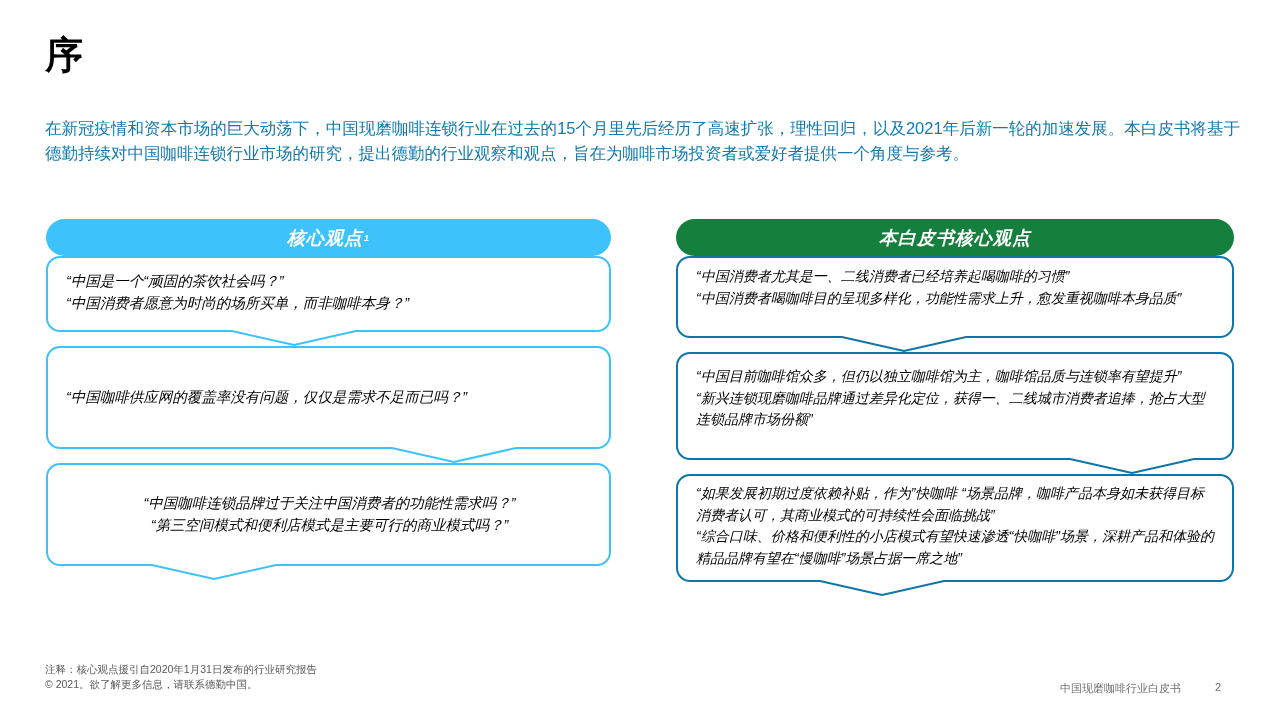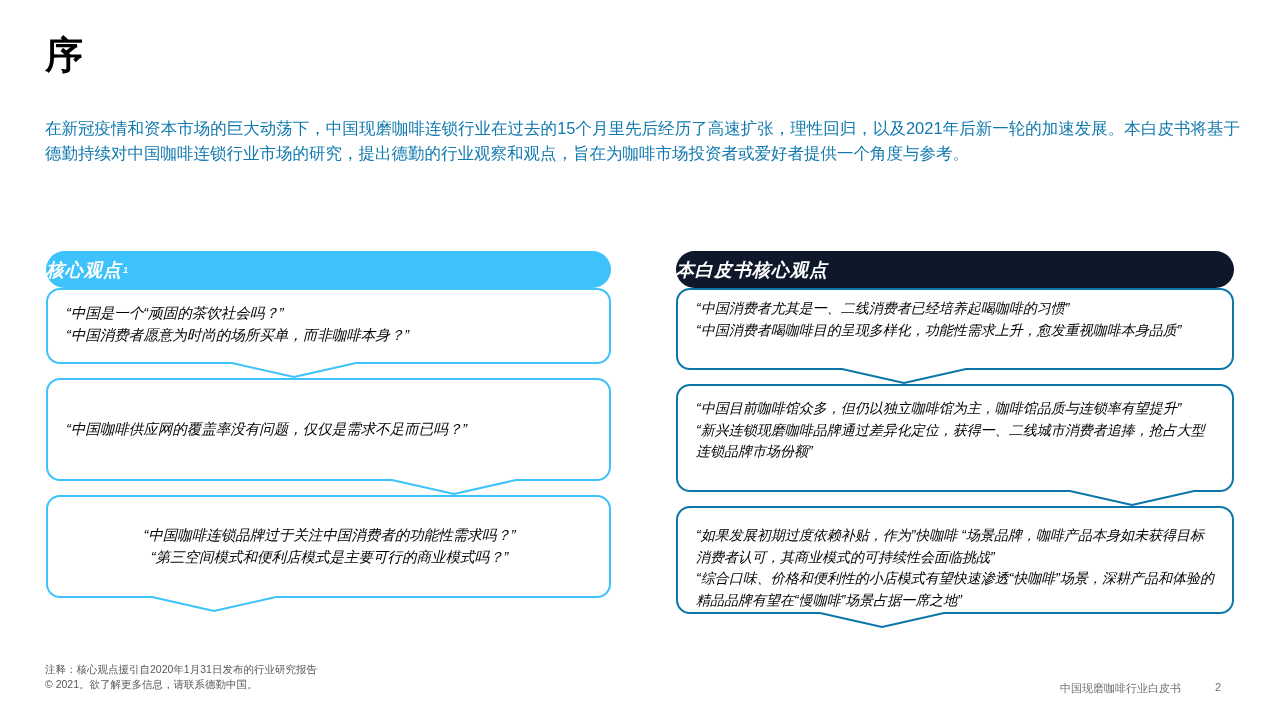--- a/index.html
+++ b/index.html
@@ -48,29 +48,29 @@
   }
   #left-column  { left: 46px;  width: 565px; }
   #right-column { left: 676px; width: 558px; }
 
   
   .banner {
     height: 37px;
     border-radius: 19px;
     display: flex;
     align-items: center;
+    justify-content: center;
     color: #ffffff;
     font-size: 18px;
     font-weight: bold;
     font-style: italic;
     letter-spacing: 1px;
-    margin-top: 32px;
   }
   #banner-core-views     { background: #3dc2fb; }
-  #banner-whitepaper-views { background: #0f172a; }
+  #banner-whitepaper-views { background: #15803d; }
   .banner sup {
     font-size: 9px;
     font-weight: bold;
     vertical-align: super;
     margin-left: 1px;
   }
 
   
   .bubble {
     position: relative;
@@ -178,21 +178,21 @@
       <path d="M14,1 H544 A13,13 0 0 1 557,14 V94 A13,13 0 0 1 544,107 H518 L456,121 L394,107 H14 A13,13 0 0 1 1,94 V14 A13,13 0 0 1 14,1 Z" fill="#ffffff" stroke="#0c76aa" stroke-width="2"></path>
     </svg>
     <div class="bubble-text" style="">  “中国目前咖啡馆众多，但仍以独立咖啡馆为主，咖啡馆品质与连锁率有望提升”
   “新兴连锁现磨咖啡品牌通过差异化定位，获得一、二线城市消费者追捧，抢占大型连锁品牌市场份额”</div>
   </div>
 
   <div class="bubble" style="height:122px;">
     <svg viewBox="0 0 558 122" preserveAspectRatio="none">
       <path d="M14,1 H544 A13,13 0 0 1 557,14 V94 A13,13 0 0 1 544,107 H268 L206,121 L144,107 H14 A13,13 0 0 1 1,94 V14 A13,13 0 0 1 14,1 Z" fill="#ffffff" stroke="#0c76aa" stroke-width="2"></path>
     </svg>
-    <div class="bubble-text" style="padding-top:19px;">  “如果发展初期过度依赖补贴，作为”快咖啡 “场景品牌，咖啡产品本身如未获得目标消费者认可，其商业模式的可持续性会面临挑战”
+    <div class="bubble-text" style="padding-top:9px;">  “如果发展初期过度依赖补贴，作为”快咖啡 “场景品牌，咖啡产品本身如未获得目标消费者认可，其商业模式的可持续性会面临挑战”
   “综合口味、价格和便利性的小店模式有望快速渗透“快咖啡”场景，深耕产品和体验的精品品牌有望在“慢咖啡”场景占据一席之地”</div>
   </div>
 
 </div>
 
 <div id="footnote">注释：核心观点援引自2020年1月31日发布的行业研究报告
 © 2021。欲了解更多信息，请联系德勤中国。</div>
 <div id="footer-doc-title">中国现磨咖啡行业白皮书</div>
 <div id="footer-page-number">2</div>
 

